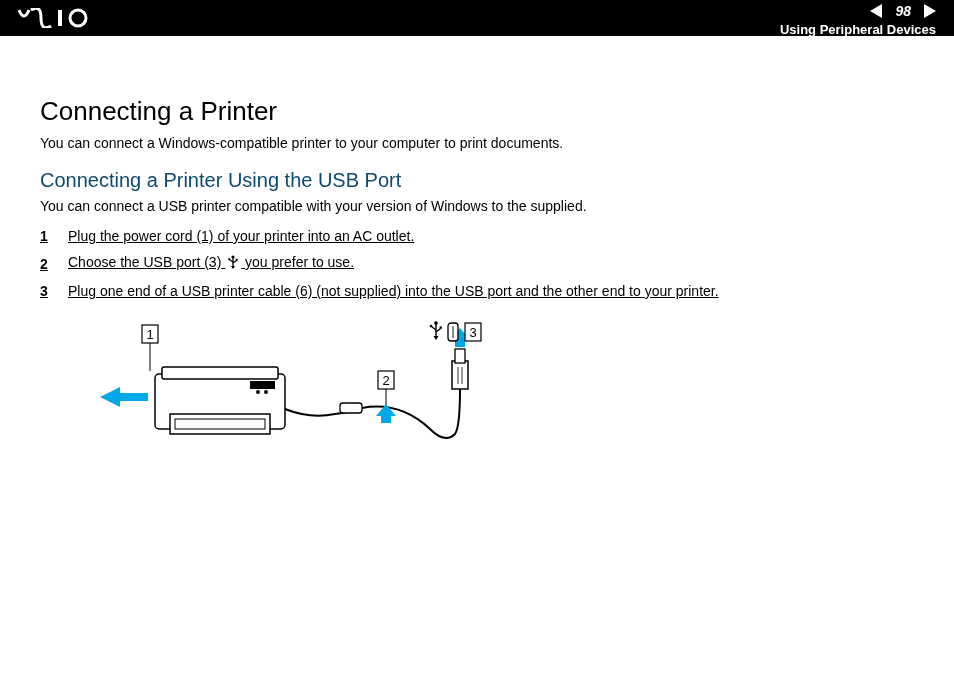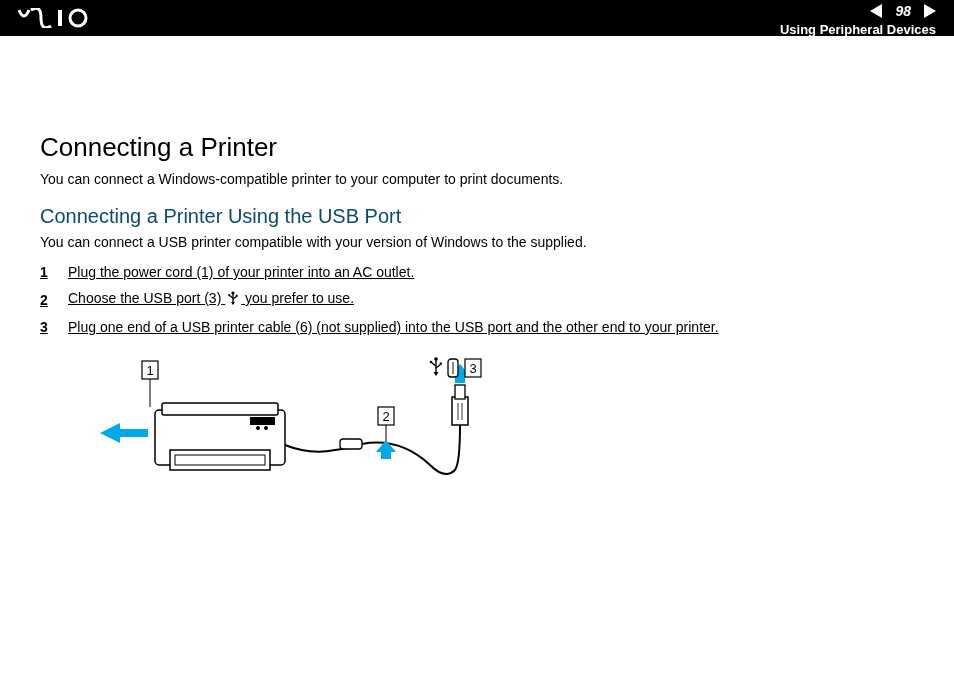--- a/index.html
+++ b/index.html
@@ -49,21 +49,21 @@
   }
   .nav-block {
     display: flex;
     align-items: center;
     gap: 13px;
     position: absolute;
     right: 18px;
     top: 3px;
   }
   .content {
-    padding: 96px 40px 0 40px;
+    padding: 60px 40px 0 40px;
   }
   h1 {
     font-size: 26px;
     font-weight: normal;
     margin-bottom: 8px;
     color: #000;
   }
   .intro {
     font-size: 14px;
     margin-bottom: 18px;

